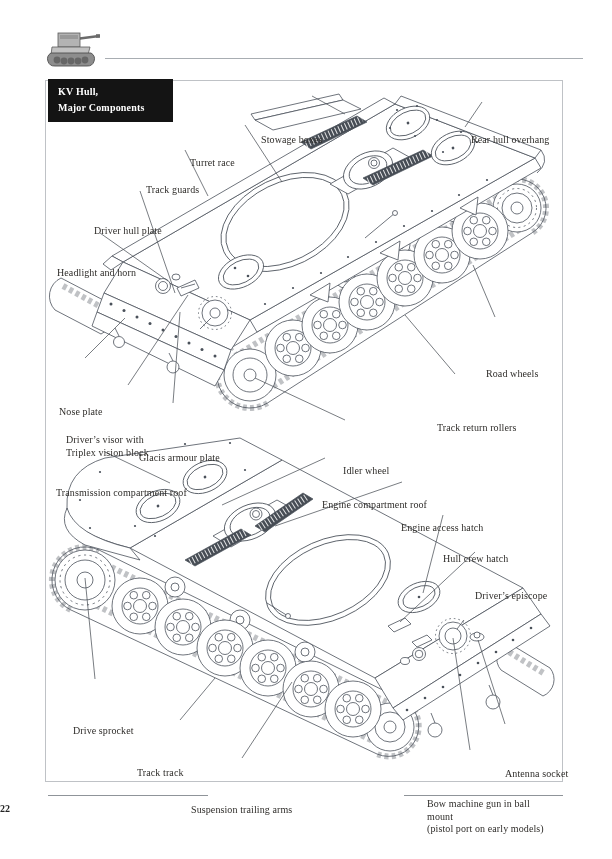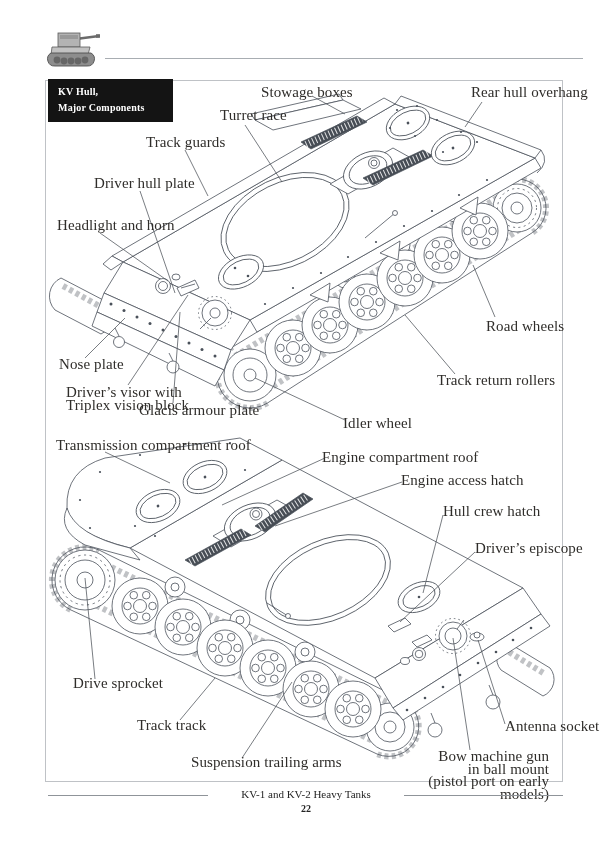--- a/index.html
+++ b/index.html
@@ -7,26 +7,26 @@
         font-family:"Liberation Serif",serif;}
   .header-rule{position:absolute;left:105px;top:58px;width:478px;height:1px;background:#a8adb2;}
   .logo{position:absolute;left:46px;top:30px;}
   .frame{position:absolute;left:45px;top:80px;width:516px;height:700px;border:1px solid #bfc2c6;}
   .title-box{position:absolute;left:48px;top:79px;background:#141414;color:#fff;
              padding:5px 10px 6px 10px;min-width:105px;}
   .title-box div{font-weight:bold;font-size:10px;line-height:16px;letter-spacing:.2px;}
   .diag{position:absolute;left:45px;}
   .diag-top{top:80px;}
   .diag-bottom{top:430px;}
-  .label{position:absolute;font-size:15px;line-height:12.5px;color:#2f2d2a;
-         white-space:pre-line;letter-spacing:.1px;}
-  .label.center{text-align:right;}
+  .label{position:absolute;font-size:10px;line-height:12.5px;color:#2f2d2a;
+         white-space:pre-line;letter-spacing:.1px;margin-top:48px;}
+  .label.center{text-align:left;}
   .book-title{position:absolute;left:0;top:788px;width:612px;text-align:center;
               font-size:11px;color:#242424;}
-  .page-num{position:absolute;left:0;top:803px;width:612px;text-align:center;
+  .page-num{position:absolute;left:0;top:803px;width:612px;
             font-size:10px;font-weight:bold;color:#242424;}
   .rule{position:absolute;top:795px;height:1px;background:#8f9499;}
   .rule-l{left:48px;width:160px;}
   .rule-r{left:404px;width:159px;}
   svg .ink{stroke:#4a515a;stroke-width:.8;fill:none;}
   svg .wht{stroke:#4a515a;stroke-width:.8;fill:#ffffff;}
   svg .drk{stroke:#4a515a;stroke-width:.7;fill:#474d55;}
   svg .dot{fill:#4a515a;stroke:none;}
   svg .lead{stroke:#4c5158;stroke-width:.75;fill:none;}
   svg .links{stroke:#4a515a;stroke-width:6;fill:none;stroke-dasharray:4 3.2;opacity:.35;}
@@ -353,21 +353,21 @@
       <line x1="50" y1="249" x2="40" y2="148"></line>
       <line x1="135" y1="290" x2="170" y2="248"></line>
       <line x1="197" y1="328" x2="247" y2="252"></line>
       <line x1="460" y1="294" x2="433" y2="210"></line>
       <line x1="425" y1="320" x2="408" y2="208"></line>
     </g>
   </svg>
 
   <span class="label" style="left:261px;top:86px">Stowage boxes</span>
   <span class="label" style="left:471px;top:86px">Rear hull overhang</span>
-  <span class="label" style="left:220px;top:109px">Turret race</span>
+  <span class="label" style="left:190px;top:109px">Turret race</span>
   <span class="label" style="left:146px;top:136px">Track guards</span>
   <span class="label" style="left:94px;top:177px">Driver hull plate</span>
   <span class="label" style="left:57px;top:219px">Headlight and horn</span>
   <span class="label" style="left:486px;top:320px">Road wheels</span>
   <span class="label" style="left:59px;top:358px">Nose plate</span>
   <span class="label" style="left:437px;top:374px">Track return rollers</span>
   <span class="label" style="left:66px;top:386px">Driver’s visor with
 Triplex vision block</span>
   <span class="label" style="left:139px;top:404px">Glacis armour plate</span>
   <span class="label" style="left:343px;top:417px">Idler wheel</span>
@@ -379,15 +379,14 @@
   <span class="label" style="left:475px;top:542px">Driver’s episcope</span>
   <span class="label" style="left:73px;top:677px">Drive sprocket</span>
   <span class="label" style="left:137px;top:719px">Track track</span>
   <span class="label" style="left:191px;top:756px">Suspension trailing arms</span>
   <span class="label" style="left:505px;top:720px">Antenna socket</span>
   <span class="label center" style="left:427px;top:750px;width:122px">Bow machine gun in ball mount
 (pistol port on early models)</span>
 
   <div class="rule rule-l"></div>
   <div class="rule rule-r"></div>
-  <div class="book-title">KV-1 and KV-2 Heavy Tanks</div>
   <div class="page-num">22</div>
 </div>
 
 </body></html>

